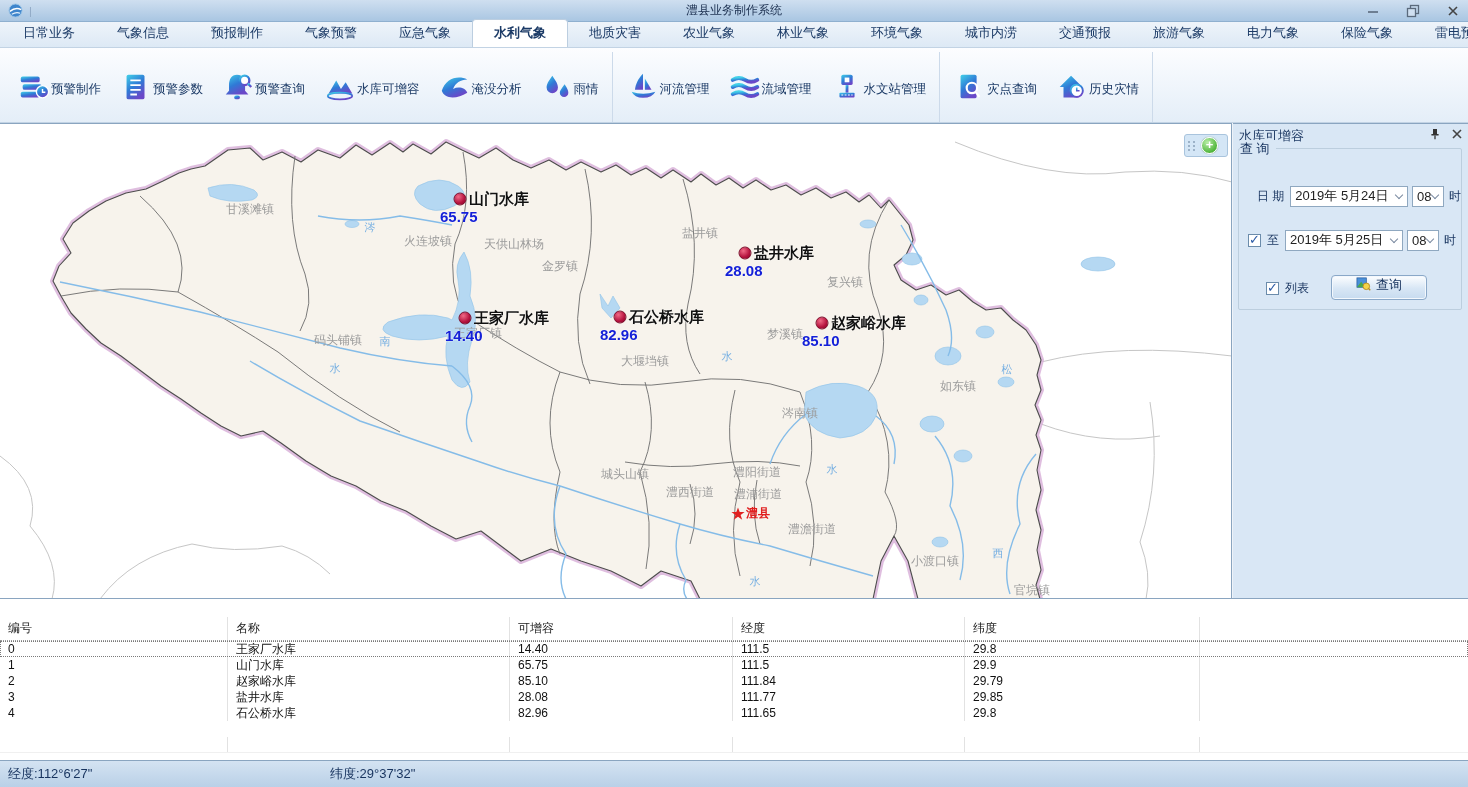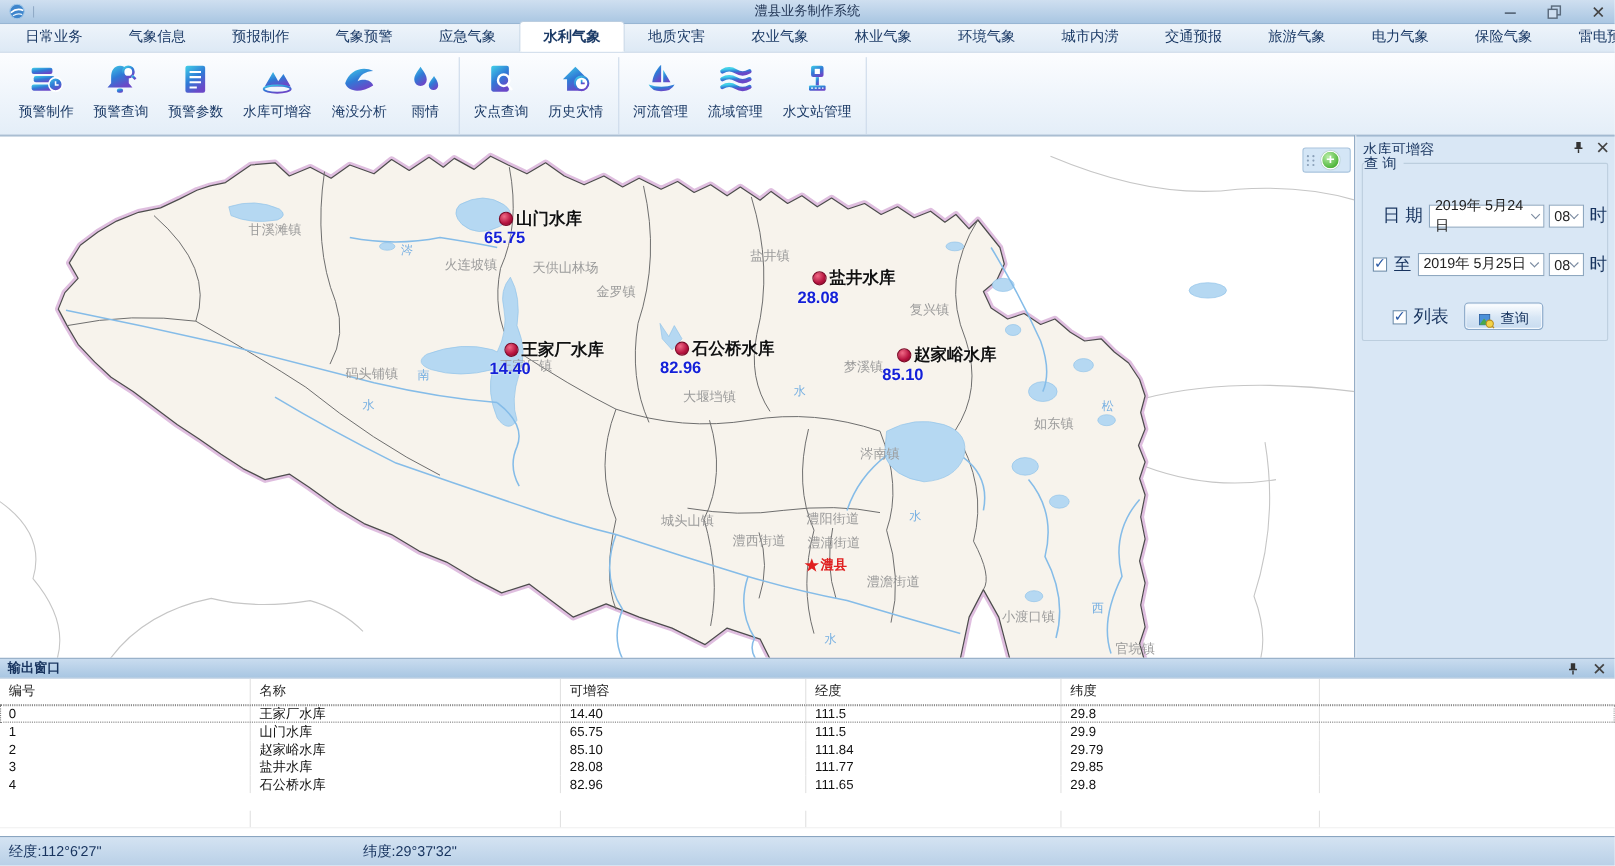--- a/index.html
+++ b/index.html
@@ -24,21 +24,21 @@
     display:flex; align-items:flex-end; padding-left:2px; }
   .menu-item { padding:4px 21px 5px 21px; color:#1b3a66; cursor:default; white-space:nowrap; }
   .menu-item.active { background:#ffffff; border:1px solid #bccee0; border-bottom:none;
     border-radius:4px 4px 0 0; font-weight:bold; }
 
   
   .toolbar { position:absolute; top:48px; left:0; width:100%; height:75px;
     background:linear-gradient(#fcfdff,#e4eef8); border-bottom:1px solid #c2d3e4;
     display:flex; align-items:stretch; padding:4px 0 0 4px; }
   .tool-group { display:flex; align-items:stretch; padding:0 4px; border-right:1px solid #ccdaea; }
-  .tool-item { display:flex; flex-direction:column; align-items:center; justify-content:flex-start;
+  .tool-item { display:flex; flex-direction:row; align-items:center; justify-content:flex-start;
     padding:3px 9px; cursor:default; border-radius:3px;font-family:Liberation Mono, monospace; }
   .tool-ico { width:34px; height:34px; }
   .tool-label { margin-top:4px; font-size:12.5px; color:#1b3a66; white-space:nowrap; }
 
   
   .map-region { position:absolute; top:123px; left:0; width:1232px; height:475px;
     background:#ffffff; border-top:1px solid #8aa5c0; border-right:1px solid #8aa5c0; overflow:hidden; }
   .map-svg { position:absolute; top:0; left:0; }
   .town-label { position:absolute; transform:translate(-50%,-50%); color:#9b9b9b; font-size:12px; white-space:nowrap; pointer-events:none; }
   .river-label { position:absolute; transform:translate(-50%,-50%); color:#74aee2; font-size:11px; white-space:nowrap; pointer-events:none; }
@@ -63,32 +63,32 @@
     background:#d9e7f5; border-top:1px solid #8aa5c0; }
   .panel-head { position:relative; padding:3px 6px 0 6px; color:#17335e; }
   .panel-title { font-size:13px; }
   .panel-icons { position:absolute; right:5px; top:4px; display:flex; gap:10px; }
   .panel-ic { width:12px; height:12px; color:#333; cursor:pointer; }
   .groupbox { position:absolute; left:5px; top:24px; width:224px; height:162px;
     border:1px solid #bccede; border-radius:2px; }
   .group-legend { position:absolute; top:-9px; left:1px; padding-right:6px; background:#d9e7f5;
     color:#17335e; font-size:13px; }
   .form-row { position:absolute; left:0; width:100%; height:22px; display:flex; align-items:center; }
-  .lbl { color:#17335e; font-size:16px; white-space:nowrap; }
+  .lbl { color:#17335e; font-size:12px; white-space:nowrap; }
   .combo { height:21px; background:#fff; border:1px solid #8fa8c0; display:flex; align-items:center;
     justify-content:space-between; padding:0 2px 0 4px; font-size:13px; color:#222; cursor:default; }
   .chev { width:8px; height:8px; position:relative; margin-right:2px; }
   .chev::after { content:""; position:absolute; left:1px; top:0; width:5px; height:5px;
     border-right:1.5px solid #7a8aa0; border-bottom:1.5px solid #7a8aa0; transform:rotate(45deg); }
   .checkbox { width:13px; height:13px; background:#fff; border:1px solid #6b8cab;
     position:relative; cursor:pointer; flex:none; }
   .checkbox.checked::after { content:"✓"; position:absolute; left:0px; top:-3px; color:#2a5aa5;
     font-size:13px; font-weight:bold; }
-  .query-btn { position:absolute; height:25px; width:72px; border:1px solid #8aa8c8; border-radius:4px;
-    background:linear-gradient(#fdfeff,#d7e6f5 55%, #c7dbef); display:flex; align-items:flex-end;
+  .query-btn { position:absolute; height:25px; width:96px; border:1px solid #8aa8c8; border-radius:4px;
+    background:linear-gradient(#fdfeff,#d7e6f5 55%, #c7dbef); display:flex; align-items:flex-start;
     justify-content:center; gap:5px; cursor:pointer; box-shadow:inset 0 0 0 1px #f3f8fd; }
   .query-btn span { color:#17335e; font-size:13px; }
 
   
   .output { position:absolute; top:598px; left:0; width:1468px; height:162px; background:#fff;
     border-top:1px solid #8aa5c0; }
   .output-head { position:relative; height:18px; background:linear-gradient(#c9dcef,#a8c6e2);
     border-bottom:1px solid #9ab6d2; display:flex; align-items:center; padding-left:7px; }
   .output-title { font-size:12px; font-weight:bold; color:#17335e; }
   .out-icons { position:absolute; right:8px; top:3px; display:flex; gap:12px; }
@@ -264,81 +264,81 @@
   <div class="toolbar" id="toolbar">
       <div class="tool-group">
         <div class="tool-item">
           <svg class="tool-ico">
             <use href="#ic-alert-compose"></use>
           </svg>
           <div class="tool-label">预警制作</div>
         </div>
         <div class="tool-item">
           <svg class="tool-ico">
+            <use href="#ic-alert-params"></use>
+          </svg>
+          <div class="tool-label">预警参数</div>
+        </div>
+        <div class="tool-item">
+          <svg class="tool-ico">
             <use href="#ic-alert-search"></use>
           </svg>
           <div class="tool-label">预警查询</div>
         </div>
         <div class="tool-item">
           <svg class="tool-ico">
-            <use href="#ic-alert-params"></use>
-          </svg>
-          <div class="tool-label">预警参数</div>
-        </div>
-        <div class="tool-item">
-          <svg class="tool-ico">
             <use href="#ic-reservoir-capacity"></use>
           </svg>
           <div class="tool-label">水库可增容</div>
         </div>
         <div class="tool-item">
           <svg class="tool-ico">
             <use href="#ic-inundation"></use>
           </svg>
           <div class="tool-label">淹没分析</div>
         </div>
         <div class="tool-item">
           <svg class="tool-ico">
             <use href="#ic-rain"></use>
           </svg>
           <div class="tool-label">雨情</div>
         </div>
       </div>
       <div class="tool-group">
         <div class="tool-item">
           <svg class="tool-ico">
+            <use href="#ic-river-mgmt"></use>
+          </svg>
+          <div class="tool-label">河流管理</div>
+        </div>
+        <div class="tool-item">
+          <svg class="tool-ico">
+            <use href="#ic-basin-mgmt"></use>
+          </svg>
+          <div class="tool-label">流域管理</div>
+        </div>
+        <div class="tool-item">
+          <svg class="tool-ico">
+            <use href="#ic-hydro-station"></use>
+          </svg>
+          <div class="tool-label">水文站管理</div>
+        </div>
+      </div>
+      <div class="tool-group">
+        <div class="tool-item">
+          <svg class="tool-ico">
             <use href="#ic-disaster-search"></use>
           </svg>
           <div class="tool-label">灾点查询</div>
         </div>
         <div class="tool-item">
           <svg class="tool-ico">
             <use href="#ic-disaster-history"></use>
           </svg>
           <div class="tool-label">历史灾情</div>
-        </div>
-      </div>
-      <div class="tool-group">
-        <div class="tool-item">
-          <svg class="tool-ico">
-            <use href="#ic-river-mgmt"></use>
-          </svg>
-          <div class="tool-label">河流管理</div>
-        </div>
-        <div class="tool-item">
-          <svg class="tool-ico">
-            <use href="#ic-basin-mgmt"></use>
-          </svg>
-          <div class="tool-label">流域管理</div>
-        </div>
-        <div class="tool-item">
-          <svg class="tool-ico">
-            <use href="#ic-hydro-station"></use>
-          </svg>
-          <div class="tool-label">水文站管理</div>
         </div>
       </div>
     </div>
 
   <div class="map-region" id="map-region">
     <svg class="map-svg" width="1232" height="475" viewBox="0 0 1232 475">
 
       <g stroke="#c6c6c6" stroke-width="1" fill="none">
         <path d="M955,18 Q1050,58 1125,48 Q1185,44 1232,58"></path>
         <path d="M1041,238 Q1120,218 1232,232"></path>
@@ -517,31 +517,20 @@
       <div class="query-btn" style="top:126px; left:92px;">
         <svg width="15" height="15">
             <use href="#ic-query"></use>
           </svg>
         <span>查询</span>
       </div>
     </div>
   </div>
 
   <div class="output">
-    <div class="output-head">
-      <span class="output-title">输出窗口</span>
-      <div class="out-icons">
-        <svg class="panel-ic">
-            <use href="#ic-pin"></use>
-          </svg>
-        <svg class="panel-ic">
-            <use href="#ic-close"></use>
-          </svg>
-      </div>
-    </div>
     <div class="grid" id="output-grid">
         <div class="grid-row grid-header">
           <div class="grid-cell c0">编号</div>
           <div class="grid-cell c1">名称</div>
           <div class="grid-cell c2">可增容</div>
           <div class="grid-cell c3">经度</div>
           <div class="grid-cell c4">纬度</div>
           <div class="grid-cell c5"></div>
         </div>
         <div class="grid-row selected">

